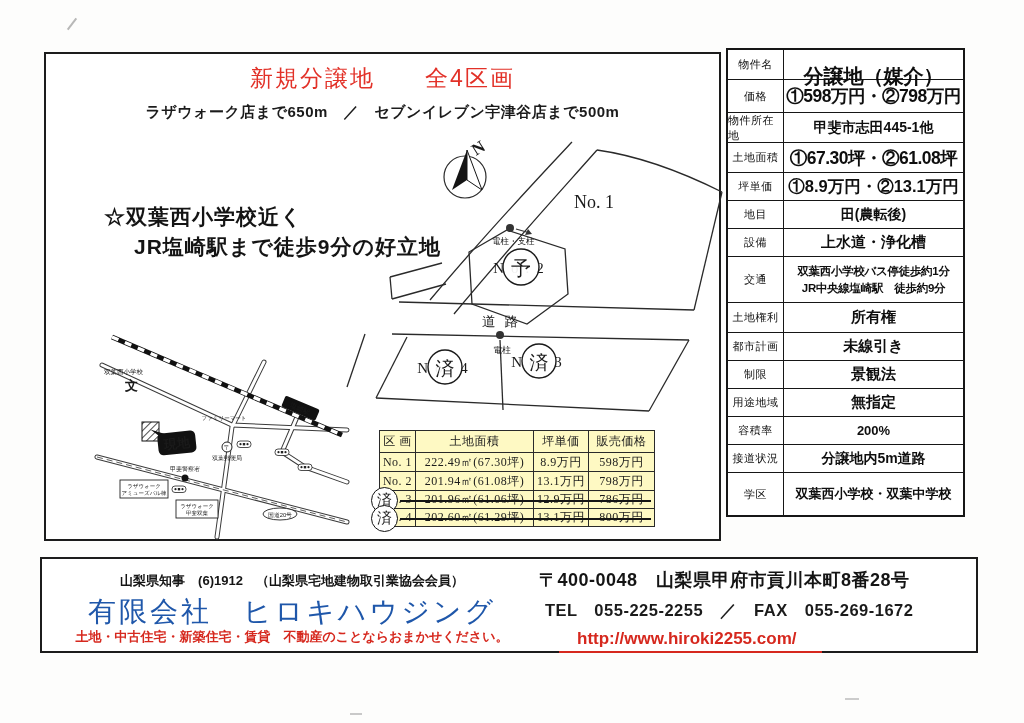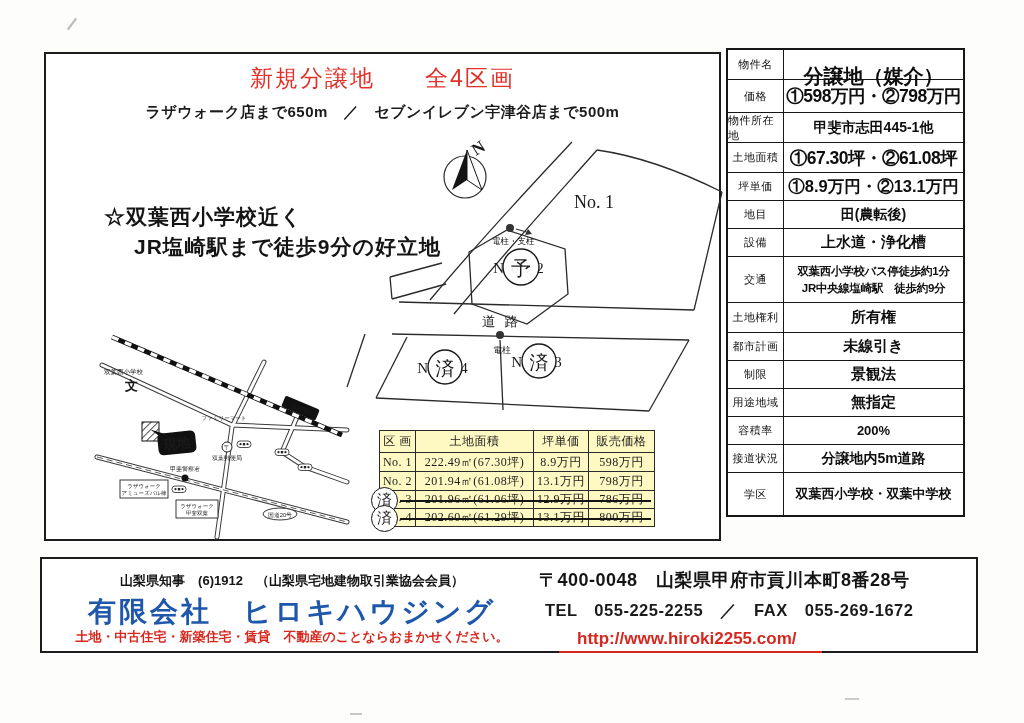--- a/index.html
+++ b/index.html
@@ -43,21 +43,21 @@
   .v17 { font-size:16.5px; }
   .v16 { font-size:20px;margin-top:24px; }
   .v15 { font-size:15px; }
   .v14 { font-size:14px; }
   .v13 { font-size:13px; }
   .v11 { font-size:11.5px; line-height:1.4; letter-spacing:-.3px; }
 
   
   .footer { position:absolute; left:40px; top:557px; width:938px; height:96px; border:2px solid #1c1c1c; background:#fff; }
   .license { position:absolute; left:20px; top:13px; width:460px; text-align:center; font-size:13px; font-weight:bold; color:#151515; }
-  .company { position:absolute; left:10px; top:34px; width:480px; text-align:center; font-size:28px; font-weight:bold; color:#1f57aa; letter-spacing:3px; }
+  .company { position:absolute; left:10px; top:34px; width:480px; text-align:center; font-size:28px; font-weight:normal; color:#1f57aa; letter-spacing:3px; }
   .tagline { position:absolute; left:5px; top:69px; width:490px; text-align:center; font-size:13px; font-weight:bold; color:#d6281e; }
   .address { position:absolute; left:497px; top:9px; font-size:18px; font-weight:bold; color:#141414; letter-spacing:.5px; }
   .telfax { position:absolute; left:503px; top:41px; font-size:16.5px; font-weight:bold; color:#1b1b1b; letter-spacing:.5px; }
   .url { position:absolute; left:517px; top:70px; font-size:17px; font-weight:bold; color:#d6281e; border-bottom:2px solid #d6281e; padding:0 26px 2px 18px; }
 </style>
 </head>
 <body>
 
 <div class="page">
   <div class="mark-slash"></div>

